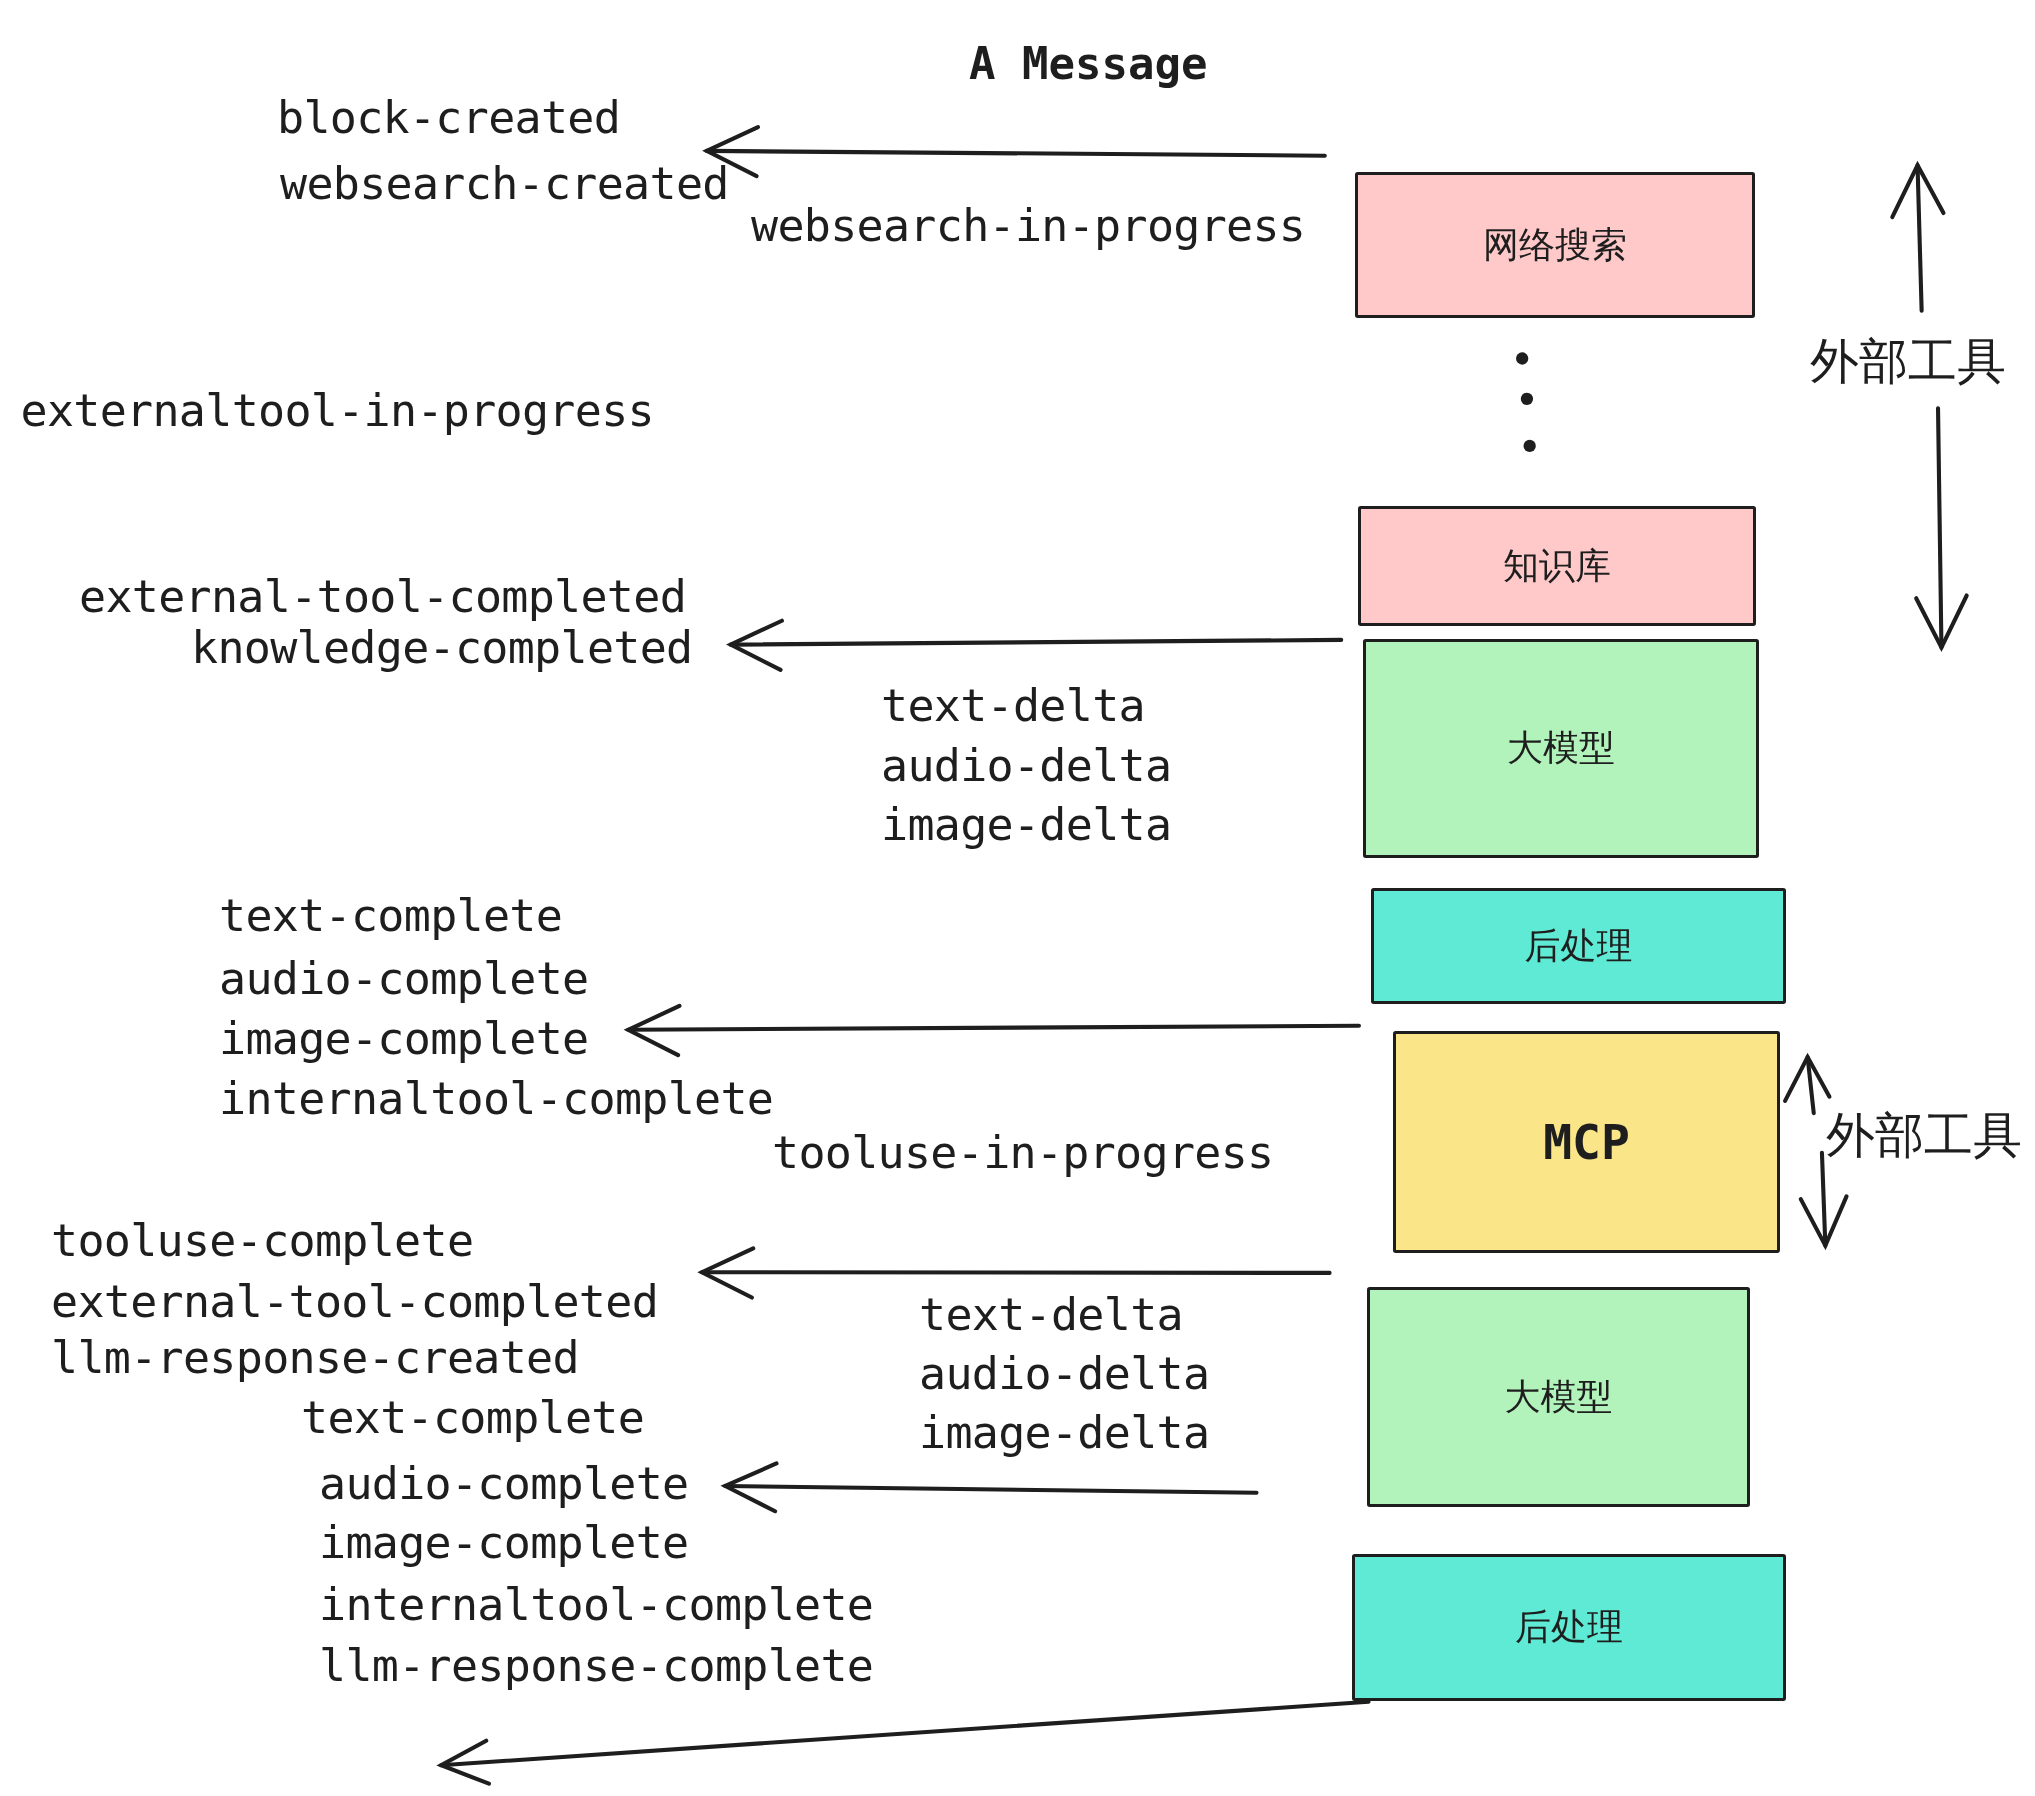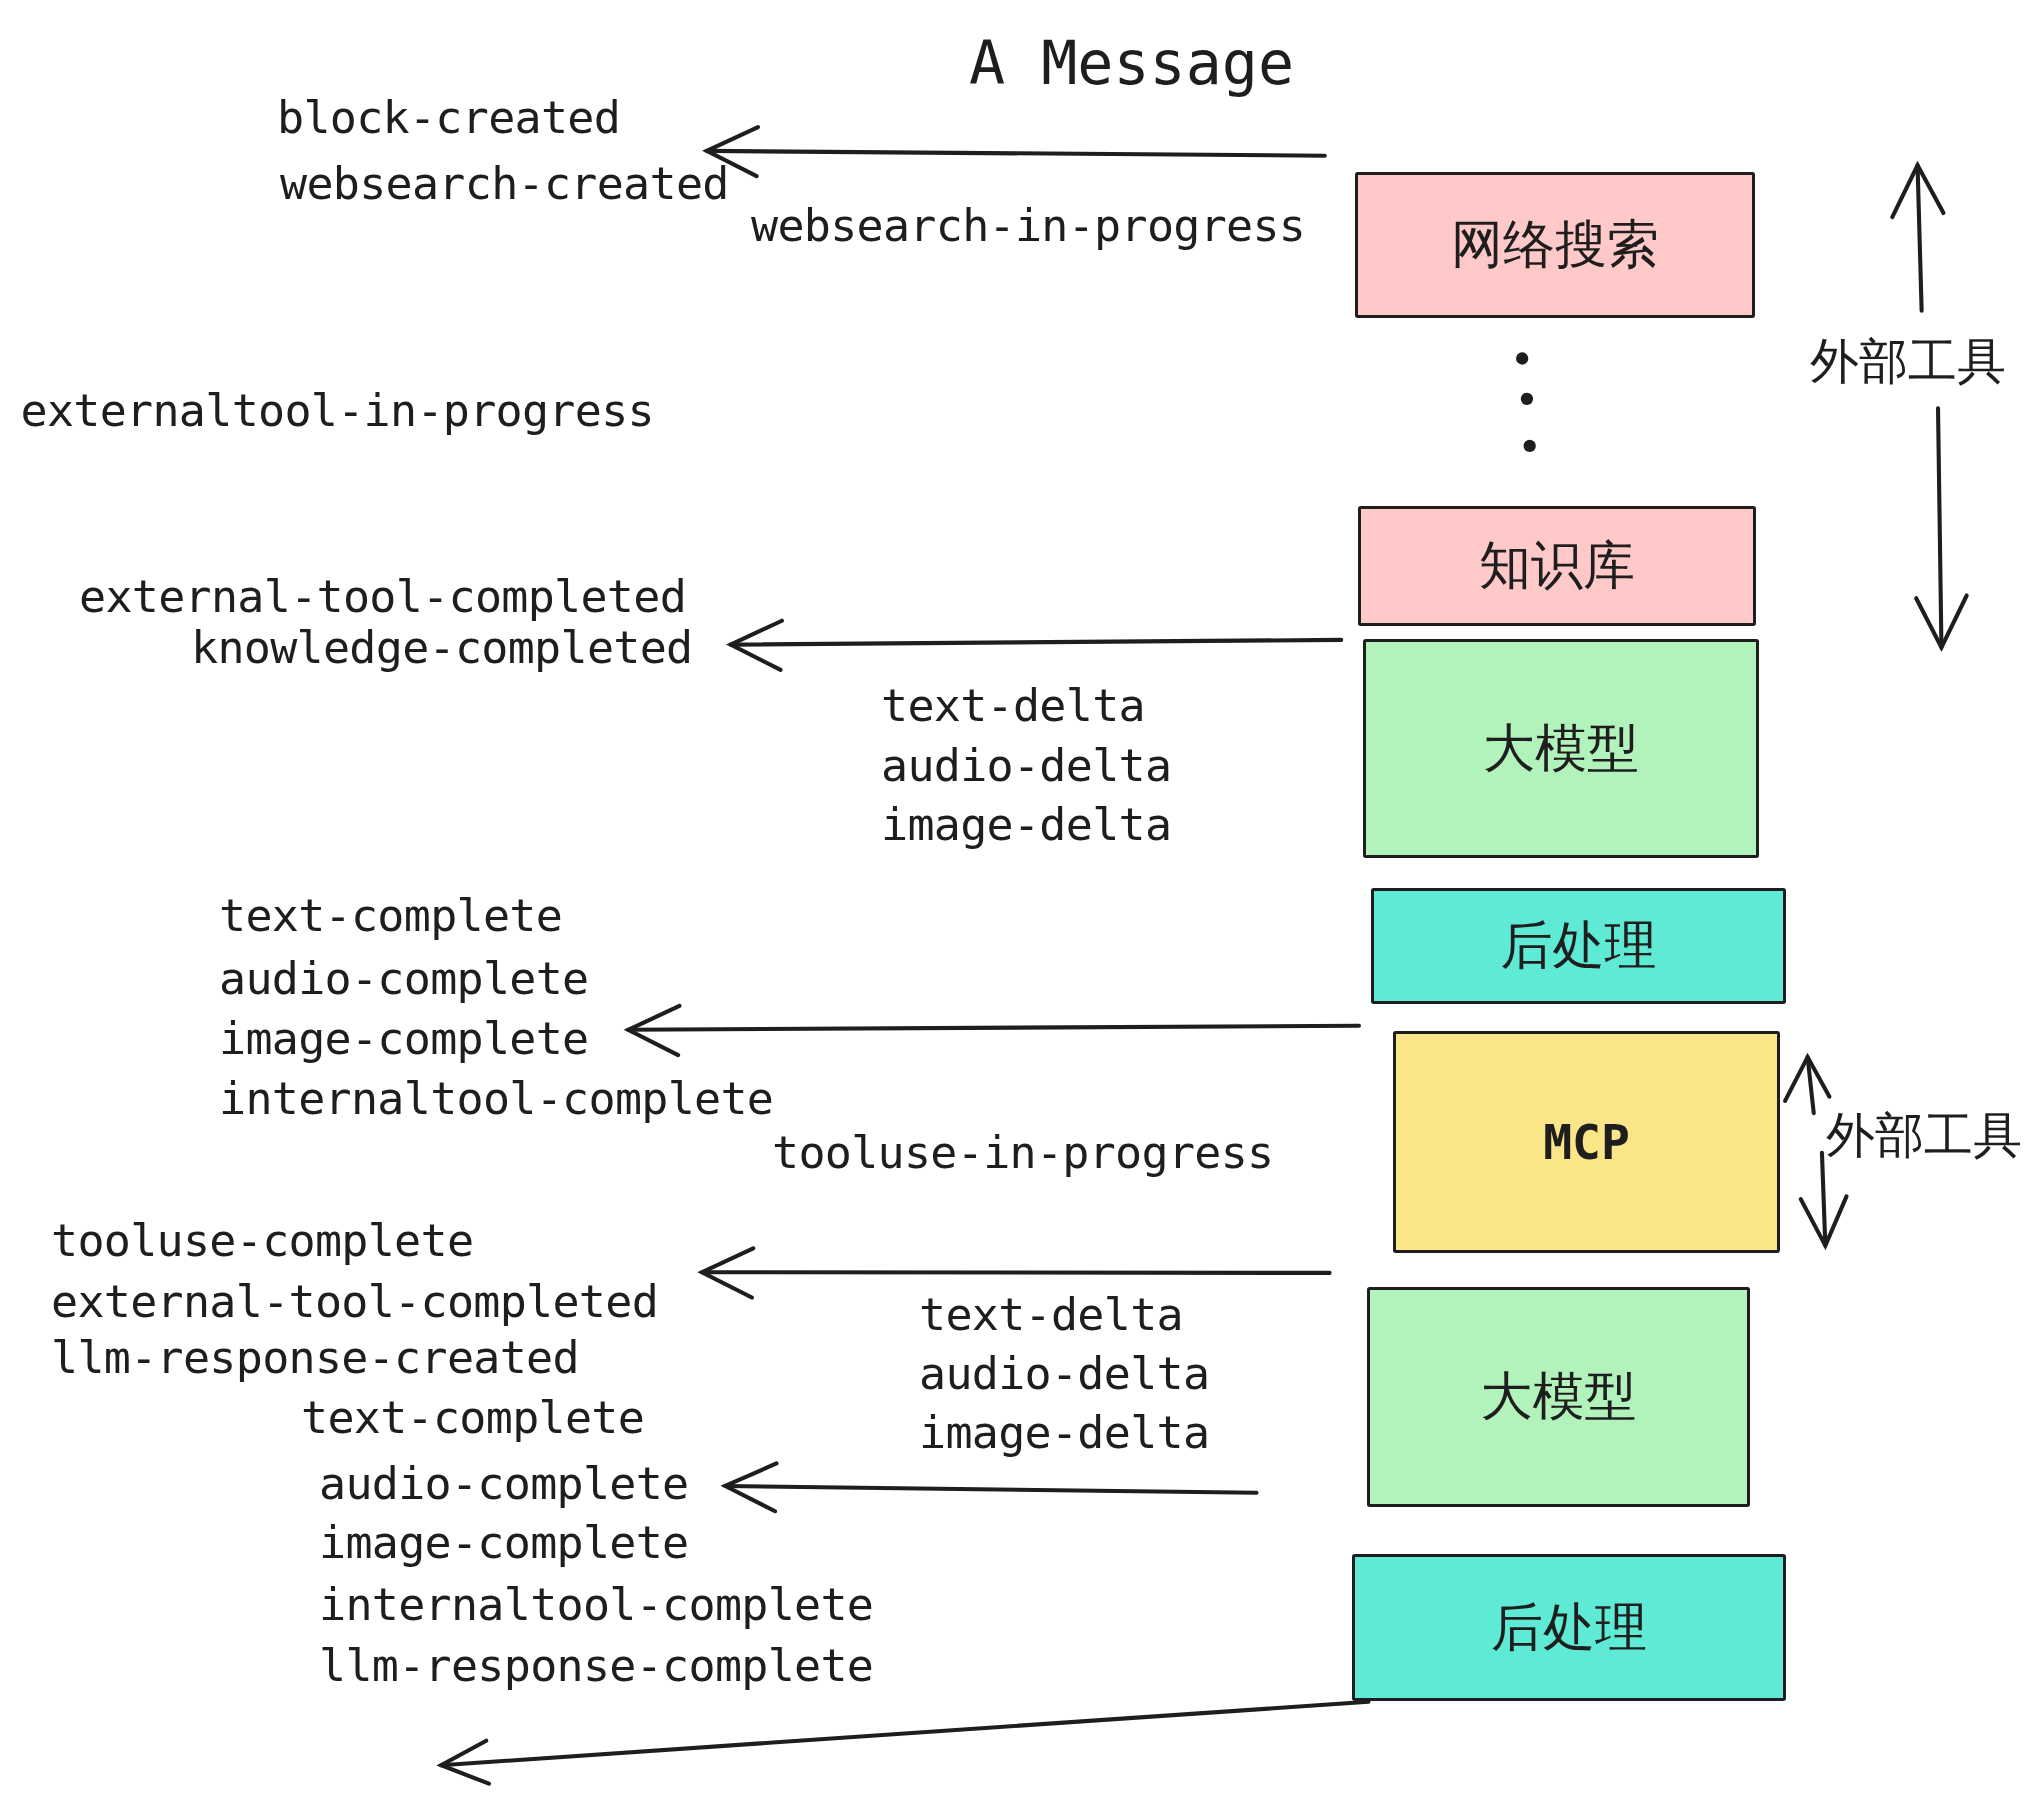--- a/index.html
+++ b/index.html
@@ -1,23 +1,23 @@
 <!DOCTYPE html>
 <html style="font-size:11px"><head>
 <meta charset="utf-8">
 <style>
   html,body{margin:0;padding:0;background:#ffffff;}
   .canvas{position:relative;width:2035px;height:1796px;background:#ffffff;overflow:hidden;
           font-family:"DejaVu Sans Mono", monospace;color:#1e1e1e;}
   .overlay{position:absolute;left:0;top:0;width:2035px;height:1796px;pointer-events:none;}
-  .title{position:absolute;white-space:nowrap;font-size:60px;font-weight:400;transform:translateY(-50%);}
+  .title{position:absolute;white-space:nowrap;font-size:44px;font-weight:700;transform:translateY(-50%);}
   .evt{position:absolute;white-space:nowrap;font-size:45px;font-weight:500;transform:translateY(-50%);letter-spacing:-0.7px;}
   .node{position:absolute;display:flex;align-items:center;justify-content:center;
         border:3.4px solid #1e1e1e;border-radius:2.7px;box-sizing:border-box;
-        font-family:Liberation Mono, monospace;font-size:52px;}
+        font-family:Liberation Mono, monospace;font-size:36px;}
   .node .lbl{white-space:nowrap;}
   .node-pink{background:#ffc9c9;}
   .node-green{background:#b2f2bb;justify-content:center;}
   .node-yellow{background:#fae588;margin-left:28px;}
   .node-white{background:#5eead4;}
   .node-mcp{font-family:"DejaVu Sans Mono",monospace;font-weight:700;font-size:48px;}
   .annot{position:absolute;white-space:nowrap;transform:translateY(-50%);
          font-family:"DejaVu Sans","Liberation Sans",sans-serif;font-size:49px;}
   svg line, svg path, svg polyline{stroke:#1e1e1e;stroke-width:6;fill:none;stroke-linecap:round;}
   svg circle{fill:#1e1e1e;stroke:none;}

